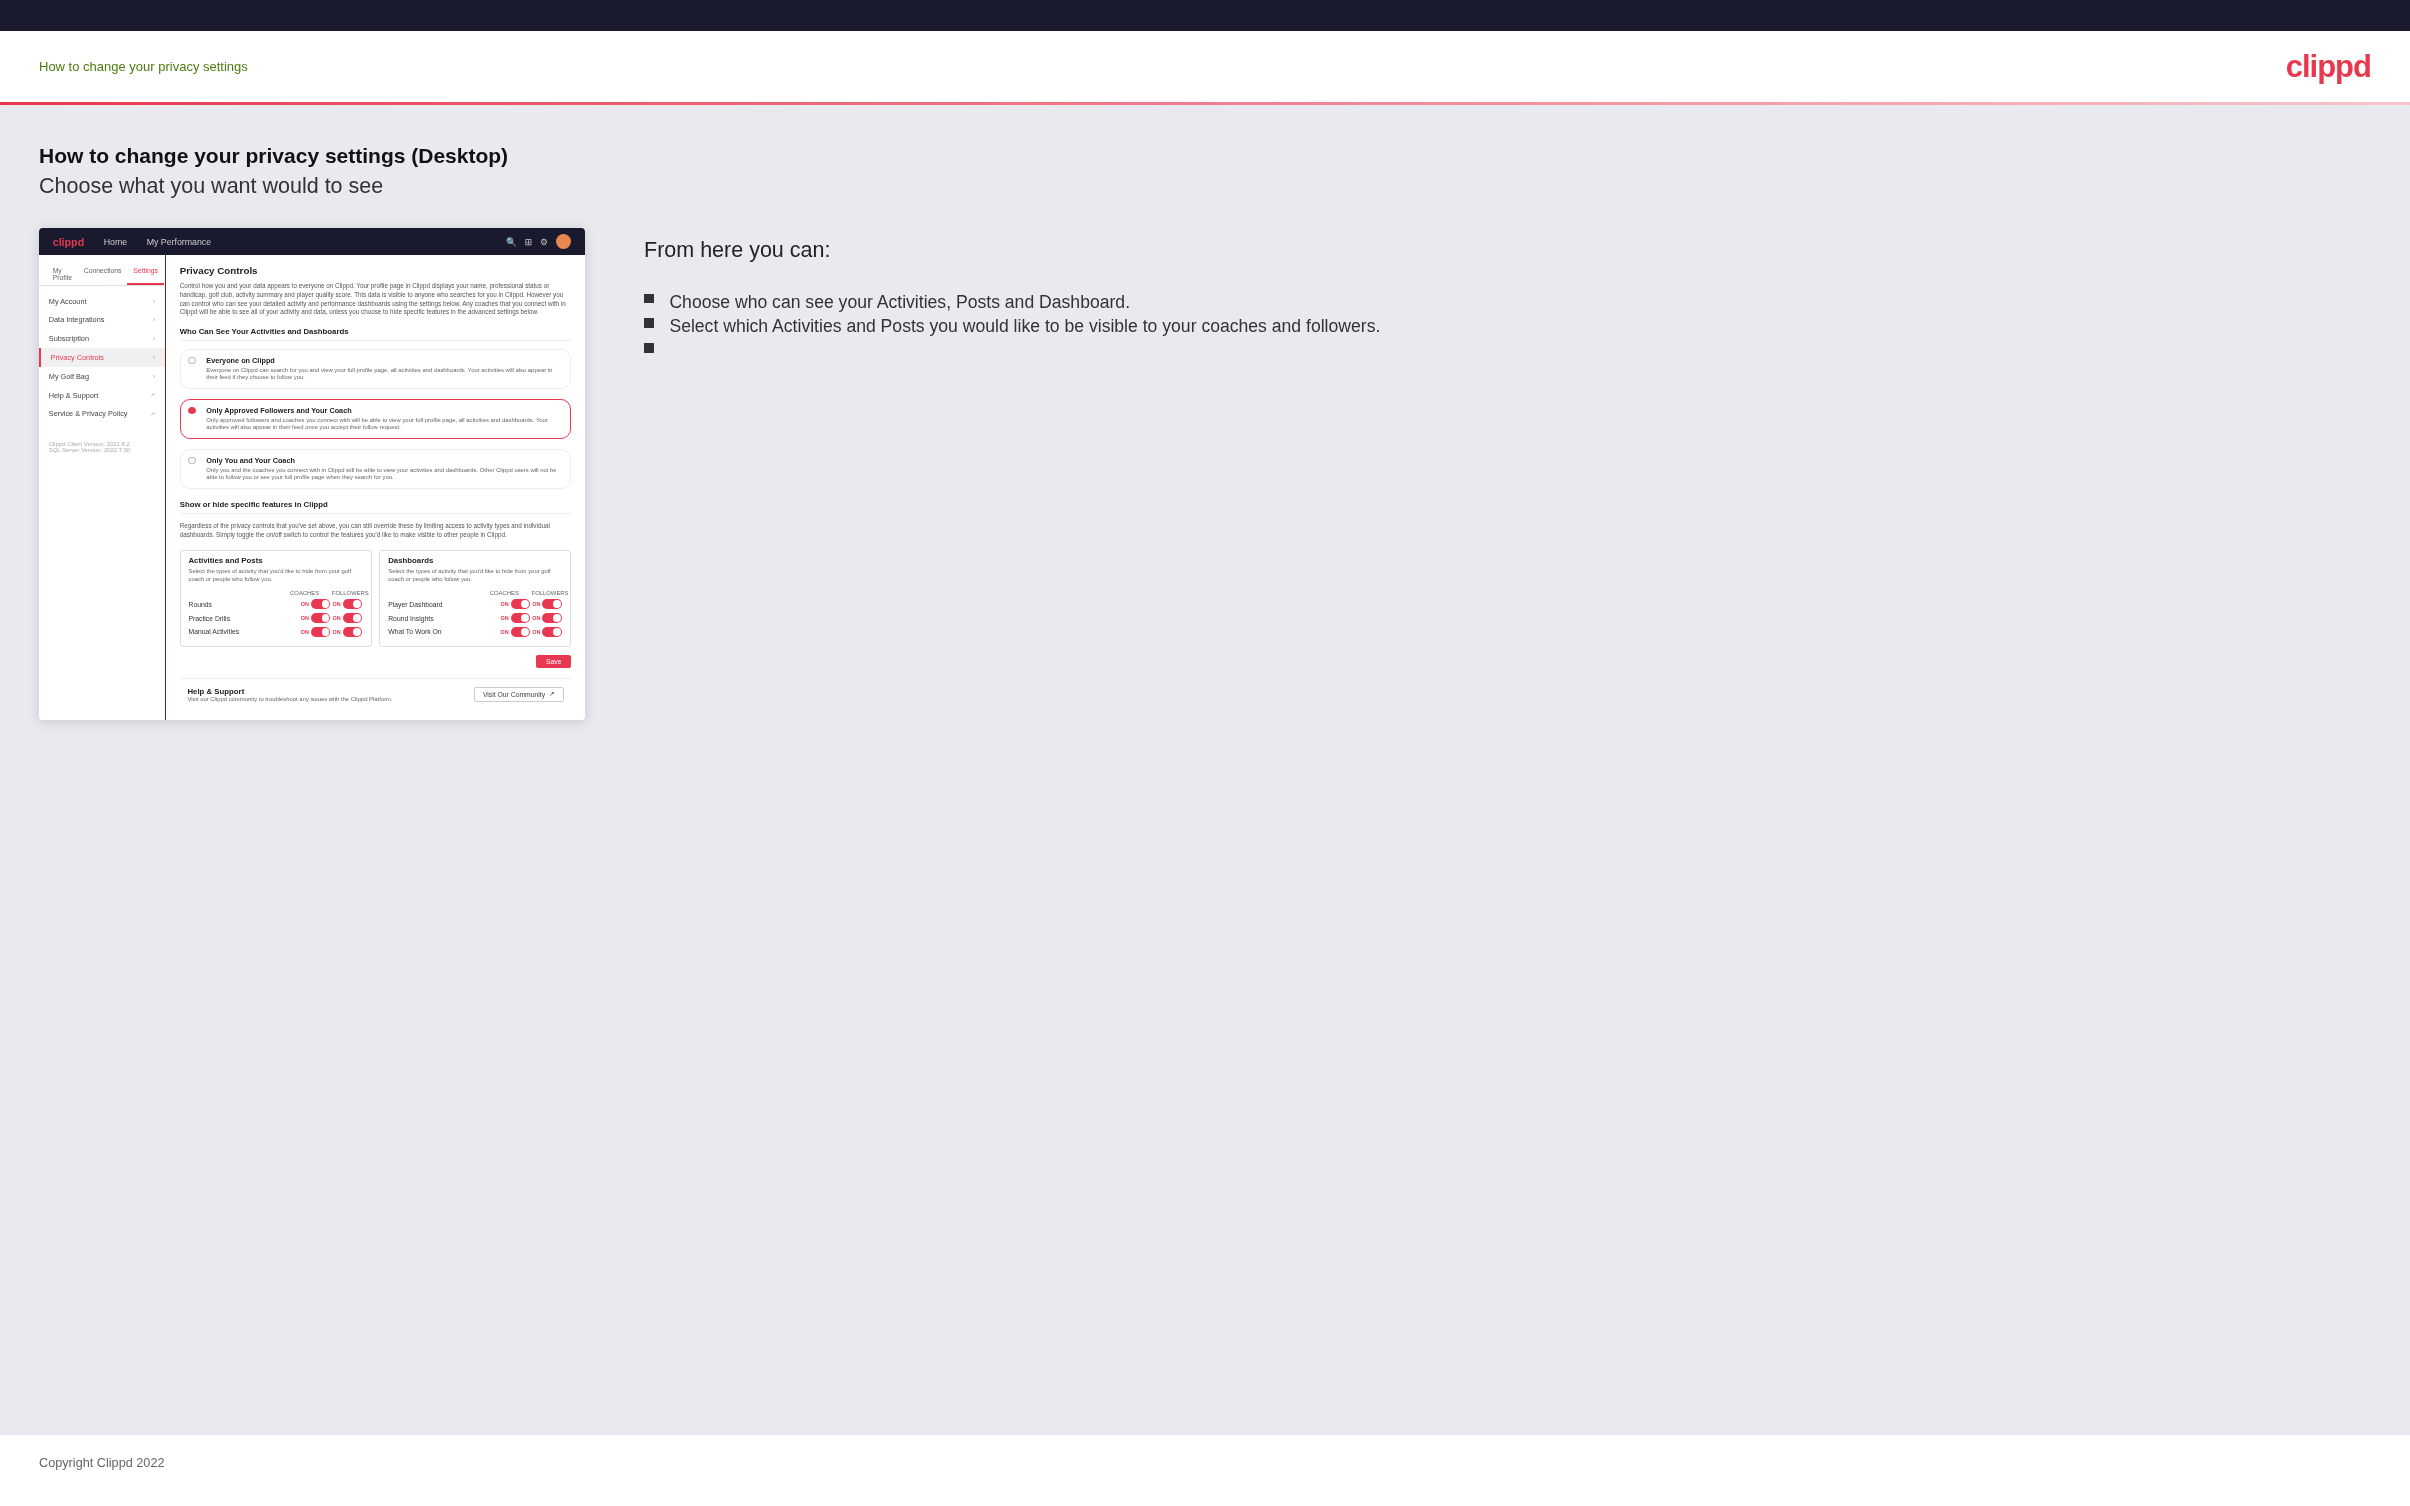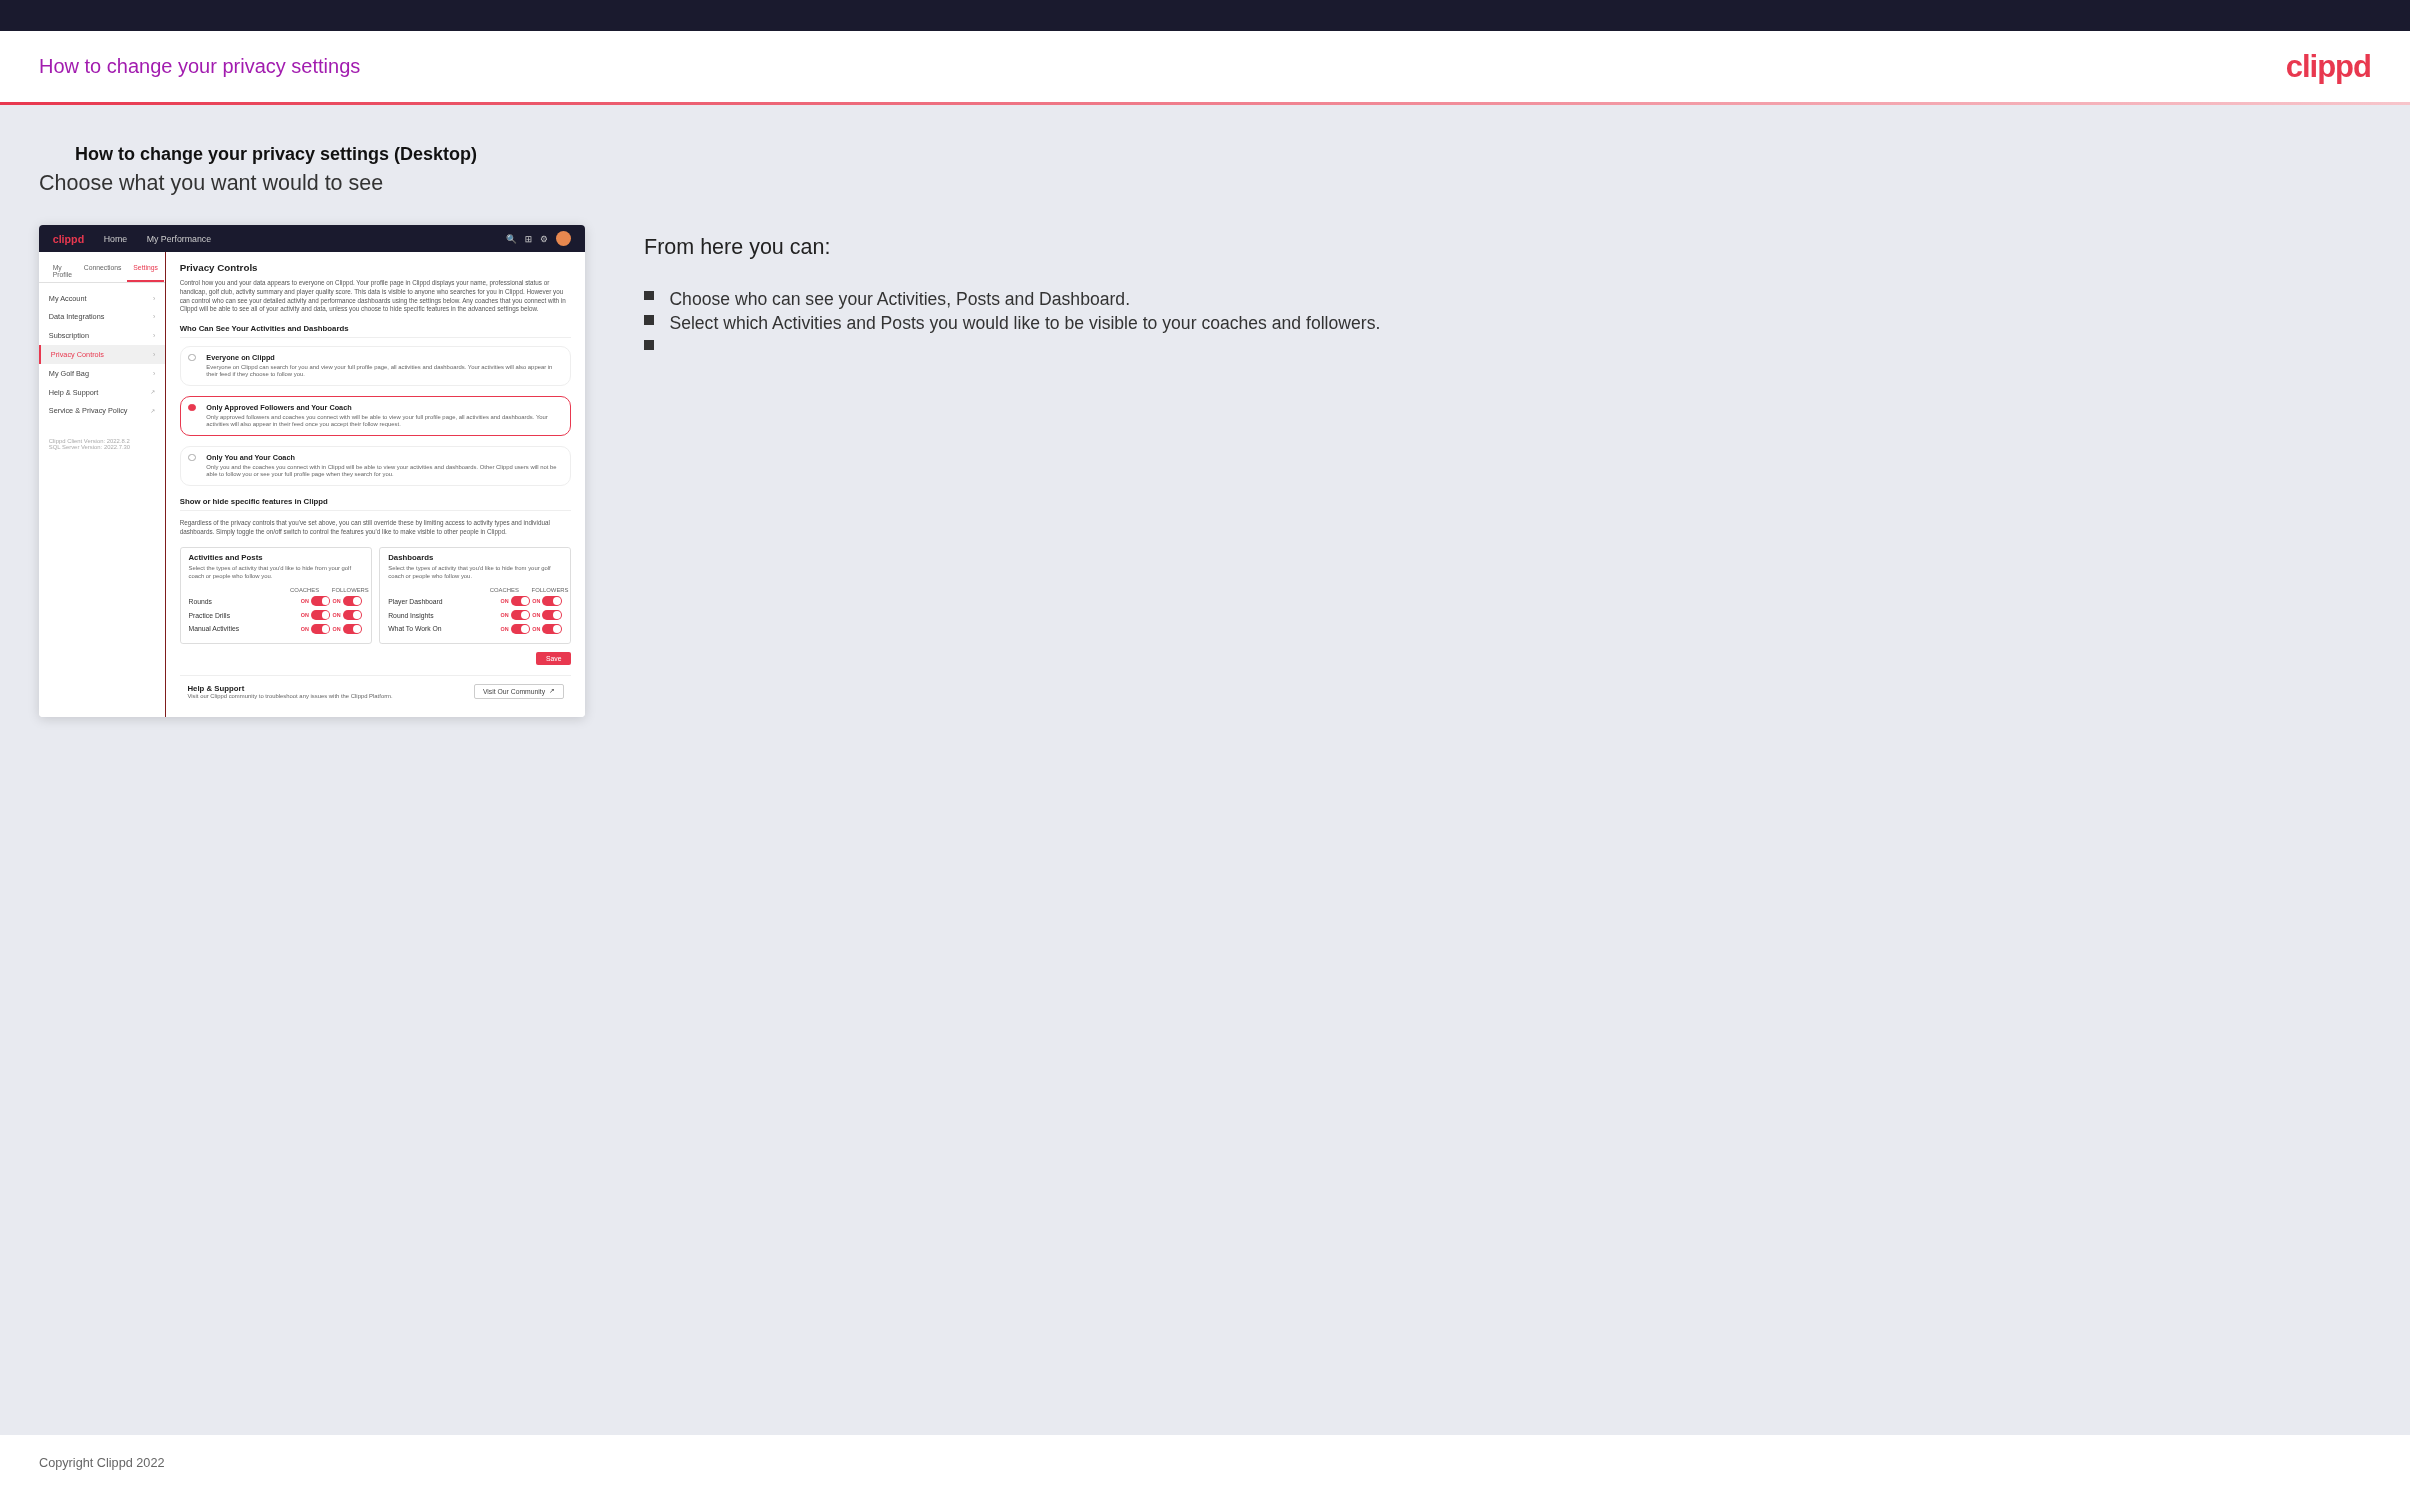--- a/index.html
+++ b/index.html
@@ -13,22 +13,22 @@
 
     .header {
       display: flex;
       align-items: center;
       justify-content: space-between;
       padding: 17.6px 39px;
       background: #fff;
     }
 
     .header-title {
-      font-size: 20px;
-      color: #a21caf;
+      font-size: 13px;
+      color: #4d7c0f;
     }
 
     .logo {
       font-size: 31px;
       font-weight: bold;
       color: #e8384f;
       letter-spacing: -1px;
     }
 
     .logo span { color: #e8384f; }
@@ -39,25 +39,24 @@
       width: 100%;
     }
 
     .main-content {
       background: #e8eaf0;
       padding: 39px 39px 59px 39px;
       min-height: calc(100vh - 176px);
     }
 
     .page-heading {
-      font-size: 18px;
+      font-size: 21px;
       font-weight: bold;
       color: #111;
       margin-bottom: 5.9px;
-      margin-left: 36px;
     }
 
     .page-subheading {
       font-size: 21.5px;
       color: #333;
       margin-bottom: 29px;
     }
 
     .content-layout {
       display: flex;

